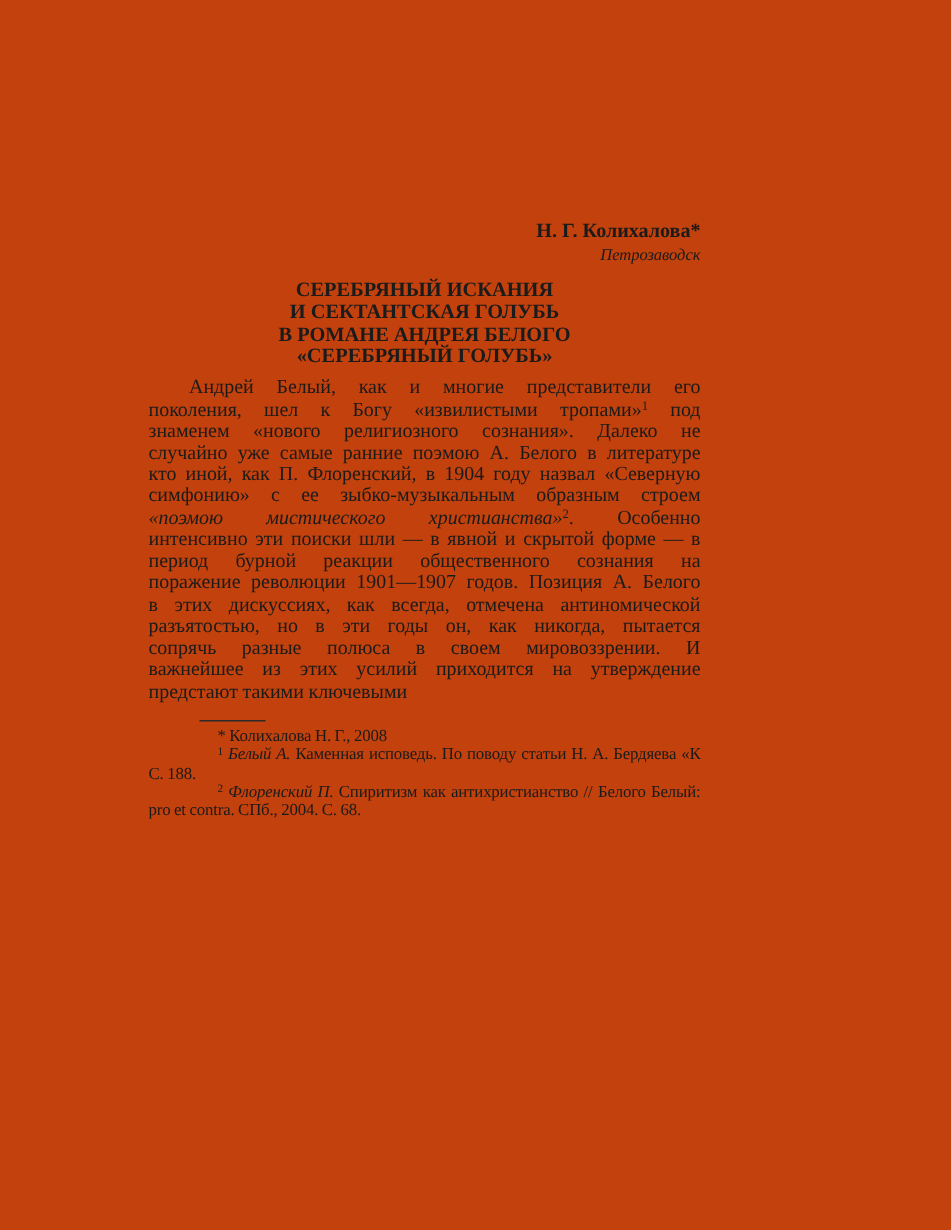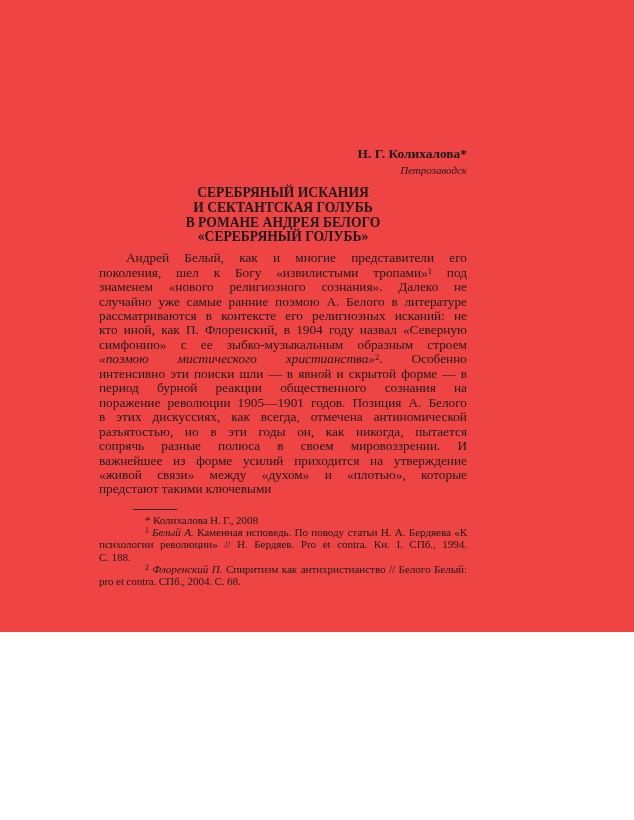--- a/index.html
+++ b/index.html
@@ -1,20 +1,20 @@
 <!DOCTYPE html>
 <html><head>
 <meta charset="utf-8">
 <style>
   html, body { margin: 0; padding: 0; }
   .page {
     position: relative;
     width: 634px;
-    height: 632px;
-    background: #ef4444;
+    height: 820px;
+    background: #c2410c;
     font-family: "Liberation Serif", serif;
     color: #1b1b1b;
     overflow: hidden;
   }
   .content {
     position: absolute;
     left: 99px;
     top: 146px;
     width: 368px;
   }
@@ -90,41 +90,38 @@
       <div>И СЕКТАНТСКАЯ ГОЛУБЬ</div>
       <div>В РОМАНЕ АНДРЕЯ БЕЛОГО</div>
       <div>«СЕРЕБРЯНЫЙ ГОЛУБЬ»</div>
     </div>
 
     <div class="bodytext">
         <div class="tline indent just"><span class="rm">Андрей Белый, как и многие представители его</span></div>
         <div class="tline just"><span class="rm">поколения, шел к Богу «извилистыми тропами»</span><span class="sup">1</span><span class="rm"> под</span></div>
         <div class="tline just"><span class="rm">знаменем «нового религиозного сознания». Далеко не</span></div>
         <div class="tline just"><span class="rm">случайно уже самые ранние поэмою А. Белого в литературе</span></div>
-        <div class="tline just"><span class="rm">рассматриваются в контексте его религиозных исканий: не</span></div>
         <div class="tline just"><span class="rm">кто иной, как П. Флоренский, в 1904 году назвал «Северную</span></div>
         <div class="tline just"><span class="rm">симфонию» с ее зыбко-музыкальным образным строем</span></div>
         <div class="tline just"><span class="it">«поэмою мистического христианства»</span><span class="sup">2</span><span class="rm">. Особенно</span></div>
         <div class="tline just"><span class="rm">интенсивно эти поиски шли — в явной и скрытой форме — в</span></div>
         <div class="tline just"><span class="rm">период бурной реакции общественного сознания на</span></div>
-        <div class="tline just"><span class="rm">поражение революции 1905—1901 годов. Позиция А. Белого</span></div>
+        <div class="tline just"><span class="rm">поражение революции 1901—1907 годов. Позиция А. Белого</span></div>
         <div class="tline just"><span class="rm">в этих дискуссиях, как всегда, отмечена антиномической</span></div>
         <div class="tline just"><span class="rm">разъятостью, но в эти годы он, как никогда, пытается</span></div>
         <div class="tline just"><span class="rm">сопрячь разные полюса в своем мировоззрении. И</span></div>
-        <div class="tline just"><span class="rm">важнейшее из форме усилий приходится на утверждение</span></div>
-        <div class="tline just"><span class="rm">«живой связи» между «духом» и «плотью», которые</span></div>
+        <div class="tline just"><span class="rm">важнейшее из этих усилий приходится на утверждение</span></div>
         <div class="tline"><span class="rm">предстают такими ключевыми</span></div>
       </div>
 
     <div class="footnotes">
       <div class="fnrule"></div>
       <div>
           <div class="tline indent"><span class="rm">* Колихалова Н. Г., 2008</span></div>
           <div class="tline indent just"><span class="sup">1</span><span class="it"> Белый А.</span><span class="rm"> Каменная исповедь. По поводу статьи Н. А. Бердяева «К</span></div>
-          <div class="tline just"><span class="rm">психологии революции» // Н. Бердяев. Pro et contra. Кн. I. СПб., 1994.</span></div>
           <div class="tline"><span class="rm">С. 188.</span></div>
           <div class="tline indent just"><span class="sup">2</span><span class="it"> Флоренский П.</span><span class="rm"> Спиритизм как антихристианство // Белого Белый:</span></div>
           <div class="tline"><span class="rm">pro et contra. СПб., 2004. С. 68.</span></div>
         </div>
     </div>
 
   </div>
 </div>
 
 </body></html>

